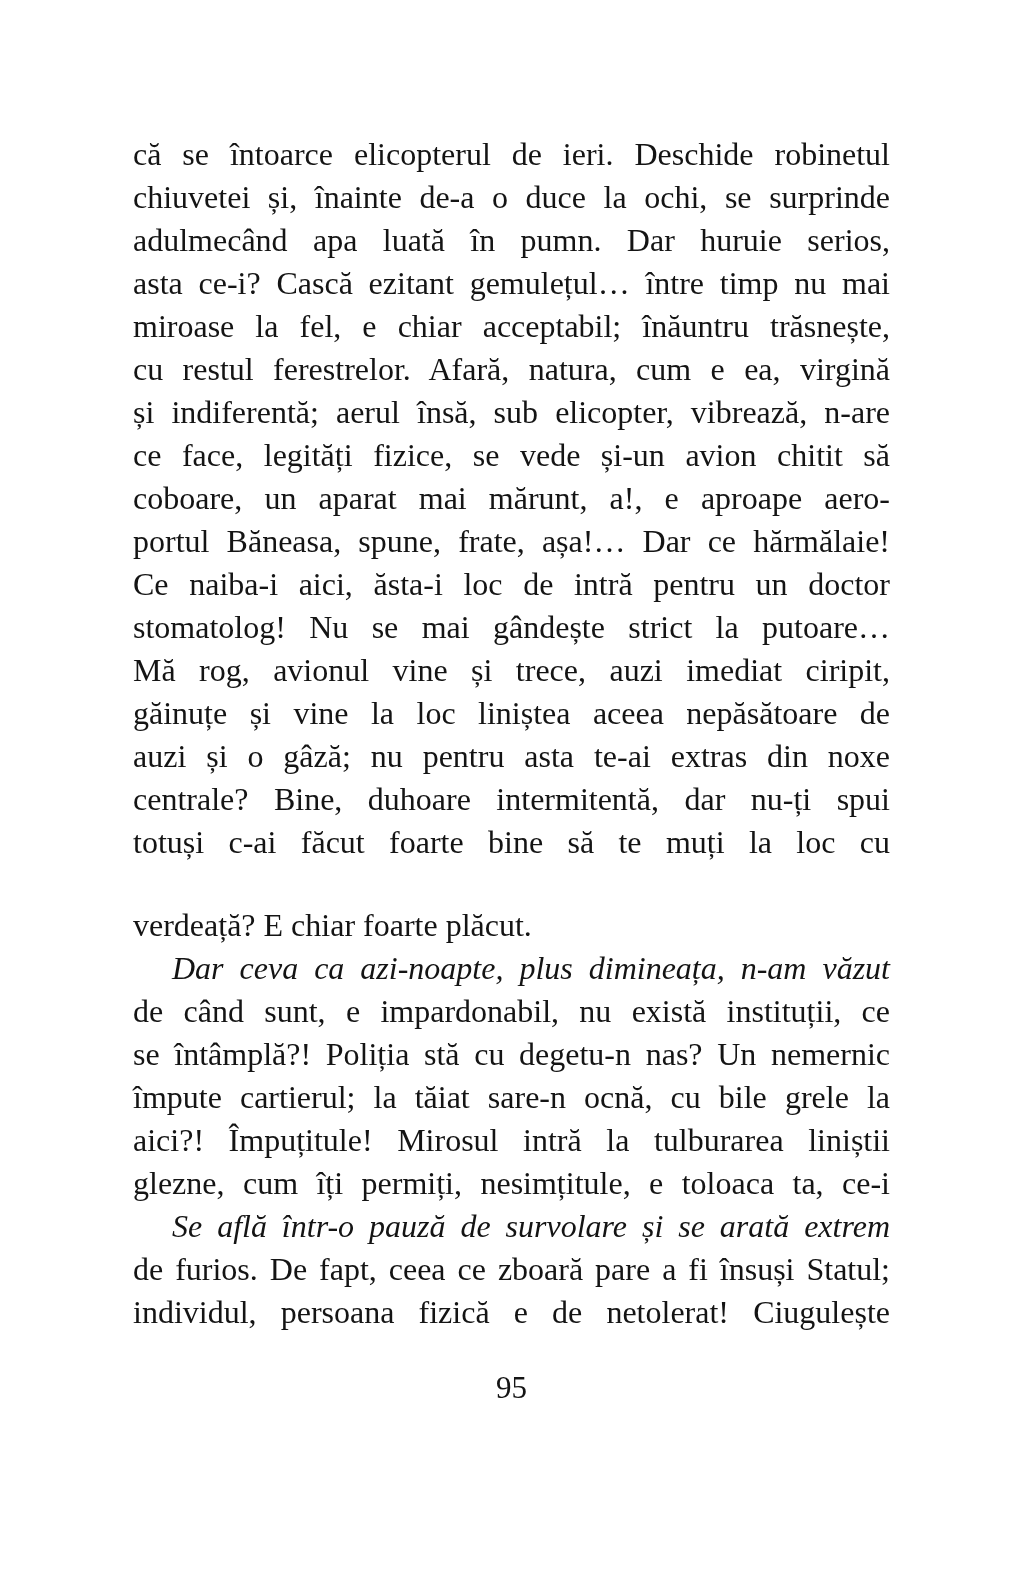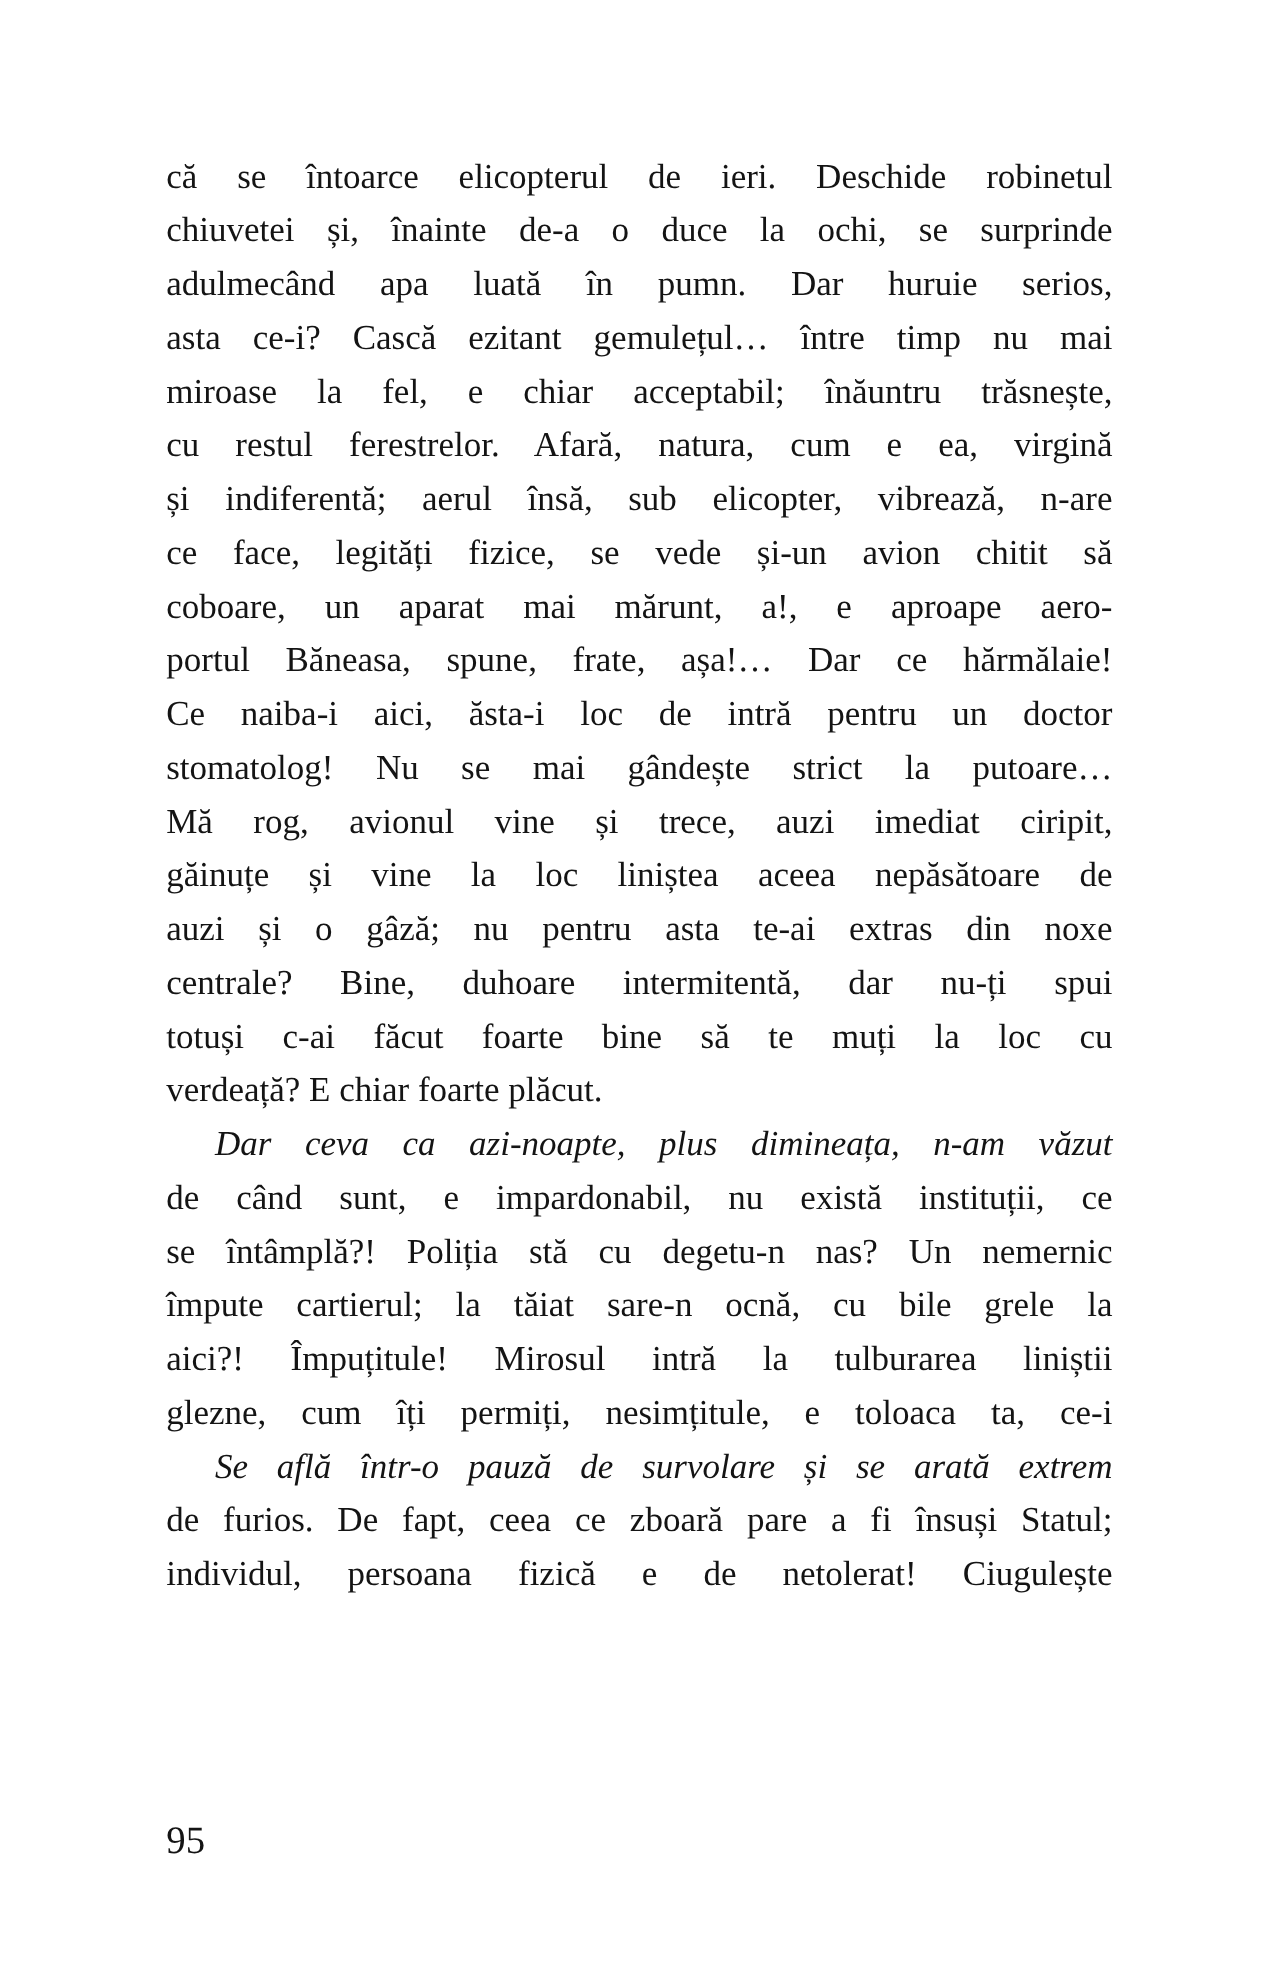--- a/index.html
+++ b/index.html
@@ -15,42 +15,43 @@
     font-family: "Liberation Serif", serif;
     overflow: hidden;
   }
   .page {
     position: absolute;
     inset: 0;
   }
   .text-block {
     position: absolute;
     left: 133px;
-    top: 120px;
+    top: 133px;
     width: 757px;
-    font-size: 28px;
+    font-size: 32px;
     line-height: 43px;
   }
   .line {
     text-align: justify;
     text-align-last: justify;
   }
   .line.no-justify {
     text-align-last: left;
+    margin-top: 40px;
   }
   .line.indent {
     text-indent: 39px;
     font-style: italic;
   }
   .page-number {
     position: absolute;
     left: 133px;
-    top: 1450px;
+    top: 1366px;
     width: 757px;
-    text-align: left;
+    text-align: center;
     font-size: 31px;
     line-height: 43px;
   }
 </style>
 </head>
 <body style="background: rgb(255, 255, 255); color: rgb(20, 20, 20);">
 
 <div class="page">
   <div class="text-block">
       <div class="line">că se întoarce elicopterul de ieri. Deschide robinetul</div>

